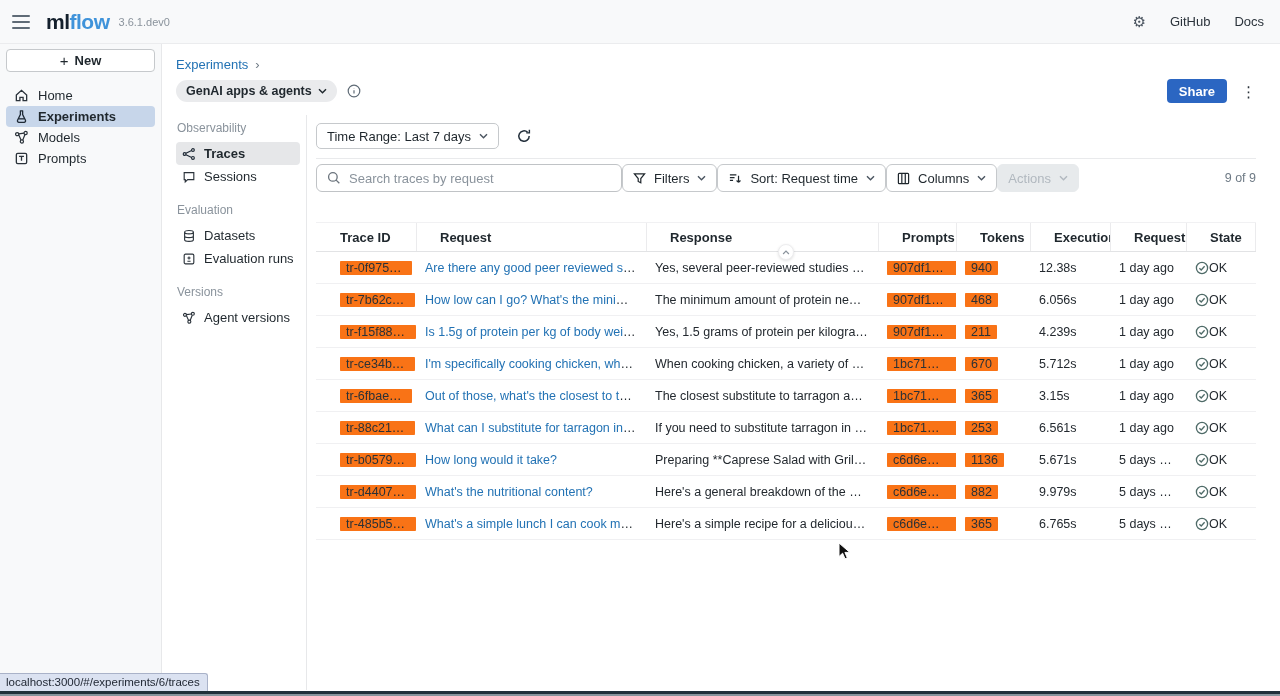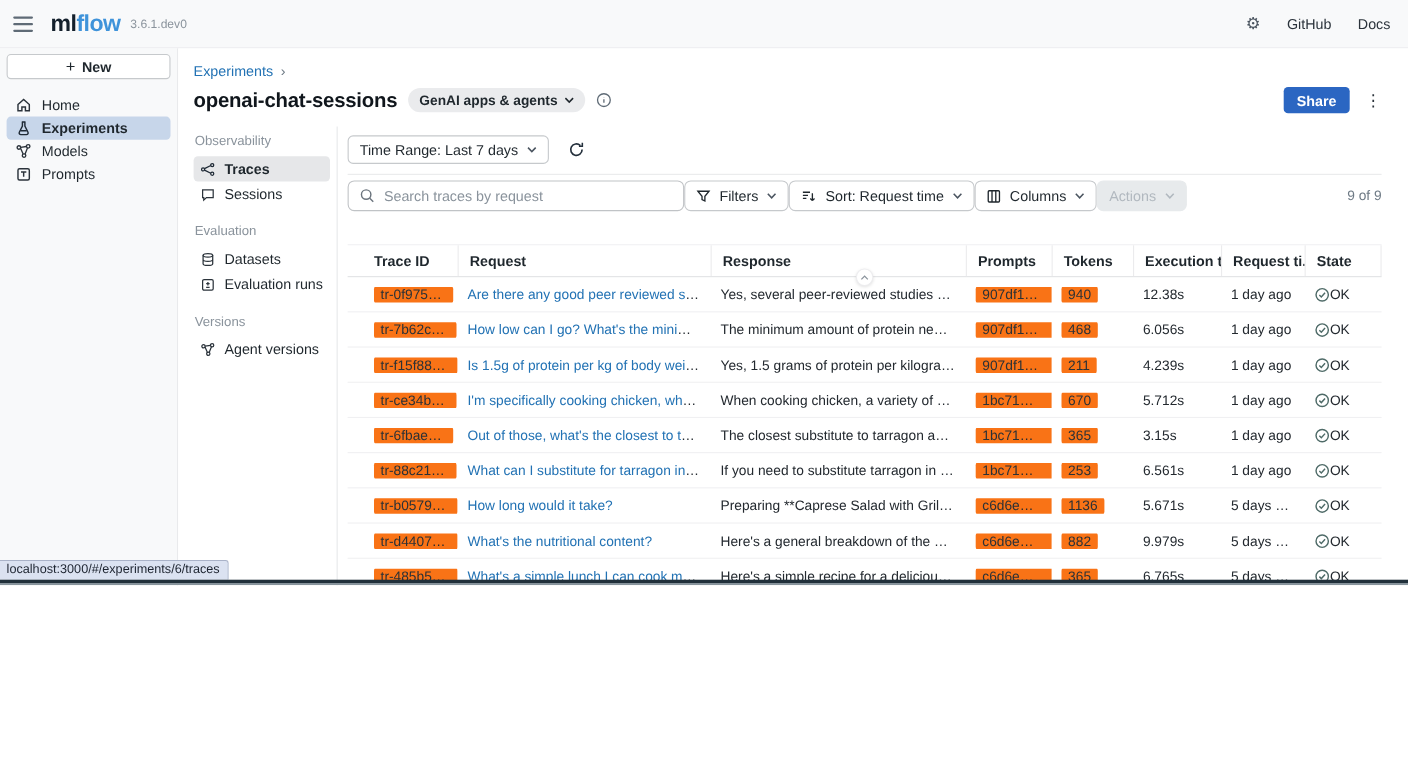--- a/index.html
+++ b/index.html
@@ -1,18 +1,18 @@
 <!DOCTYPE html>
 <html><head>
 <meta charset="utf-8">
 <style>
   * { margin:0; padding:0; box-sizing:border-box; }
   html,body { width:1280px; height:696px; }
   body { font-family:"Liberation Sans", sans-serif; font-size:13px; color:#1f272d; cursor:default; }
-  .screen { position:relative; width:1280px; height:532px; background:#fff; overflow:hidden; }
+  .screen { position:relative; width:1280px; height:696px; background:#fff; overflow:hidden; }
 
   
   .topbar { height:44px; background:#f8f9fa; border-bottom:1px solid #ebecee; display:flex; align-items:center; padding:0 16px 0 12px; }
   .hamburger { width:18px; height:14px; display:flex; flex-direction:column; justify-content:space-between; margin-right:16px; }
   .hamburger span { height:2px; background:#5f6b76; border-radius:1px; }
   .logo { display:flex; align-items:baseline; }
   .logo .ml { font-size:21px; font-weight:800; color:#14202c; letter-spacing:-0.5px; }
   .logo .flow { font-size:21px; font-weight:700; color:#3f93da; letter-spacing:-0.5px; }
   .version { font-size:11px; color:#8a939c; margin-left:9px; }
   .topbar-right { margin-left:auto; display:flex; align-items:center; gap:24px; }
@@ -60,21 +60,21 @@
   .btn28 { height:28px; border-radius:6px; }
   .btn.disabled { background:#e7eaec; border-color:#e7eaec; color:#b1b8bf; }
   .btn.disabled svg { stroke:#b1b8bf; }
   .result-count { margin-left:auto; font-size:12.5px; color:#6e7a85; }
 
   
   .table { margin-top:30px; position:relative; font-size:12.5px; }
   .thead, .tr { display:grid; grid-template-columns:100px 230px 232px 78px 74px 80px 76px 70px; align-items:center; }
   .thead { height:30px; border-top:1px solid #f1f1f3; border-bottom:1px solid #e2e3e5; font-size:13px; font-weight:700; color:#1f272d; }
   .th { padding-right:8px; white-space:nowrap; overflow:hidden; height:100%; display:flex; align-items:center; }
-  .th + .th { border-left:1px solid #ebebed; padding-left:10px; }
+  .th + .th { border-left:1px solid #ebebed; padding-left:23px; }
   .th:last-child { border-right:1px solid #ebebed; }
   .th.first { padding-left:24px; }
   .tr { height:32px; border-bottom:1px solid #f0f0f2; }
   .td { padding-right:10px; white-space:nowrap; overflow:hidden; text-overflow:ellipsis; color:#23292f; }
   .td.c-trace { padding-left:24px; }
   .tr .td:nth-child(n+2) { padding-left:9px; }
   .badge { background:#f97316; border-radius:4px; padding:2px 6px; color:#2b3136; }
   .link { color:#2272b4; }
   .c-state { display:flex; align-items:center; gap:0; }
   .c-state svg { flex-shrink:0; }
@@ -148,21 +148,20 @@
       </div>
     </aside>
 
     <main class="main">
       <div class="page-head">
         <div class="breadcrumb">
           <a>Experiments</a>
           <span class="crumb-sep">›</span>
         </div>
         <div class="title-row">
-          <h1 class="page-title">openai-chat-sessions</h1>
           <div class="pill">
             <span>GenAI apps &amp; agents</span>
             <svg class="ic" width="9" height="6" viewBox="0 0 9 6" fill="none" stroke="#1f272d" stroke-width="1.4">
                 <path d="M1 1.2 4.5 4.8 8 1.2"></path>
               </svg>
           </div>
           <svg class="ic info-icon" width="14" height="14" viewBox="0 0 14 14" fill="none" stroke="#5f6b76" stroke-width="1.2">
               <circle cx="7" cy="7" r="5.8"></circle>
               <path d="M7 6.3v3.2M7 4.1v.2"></path>
             </svg>

